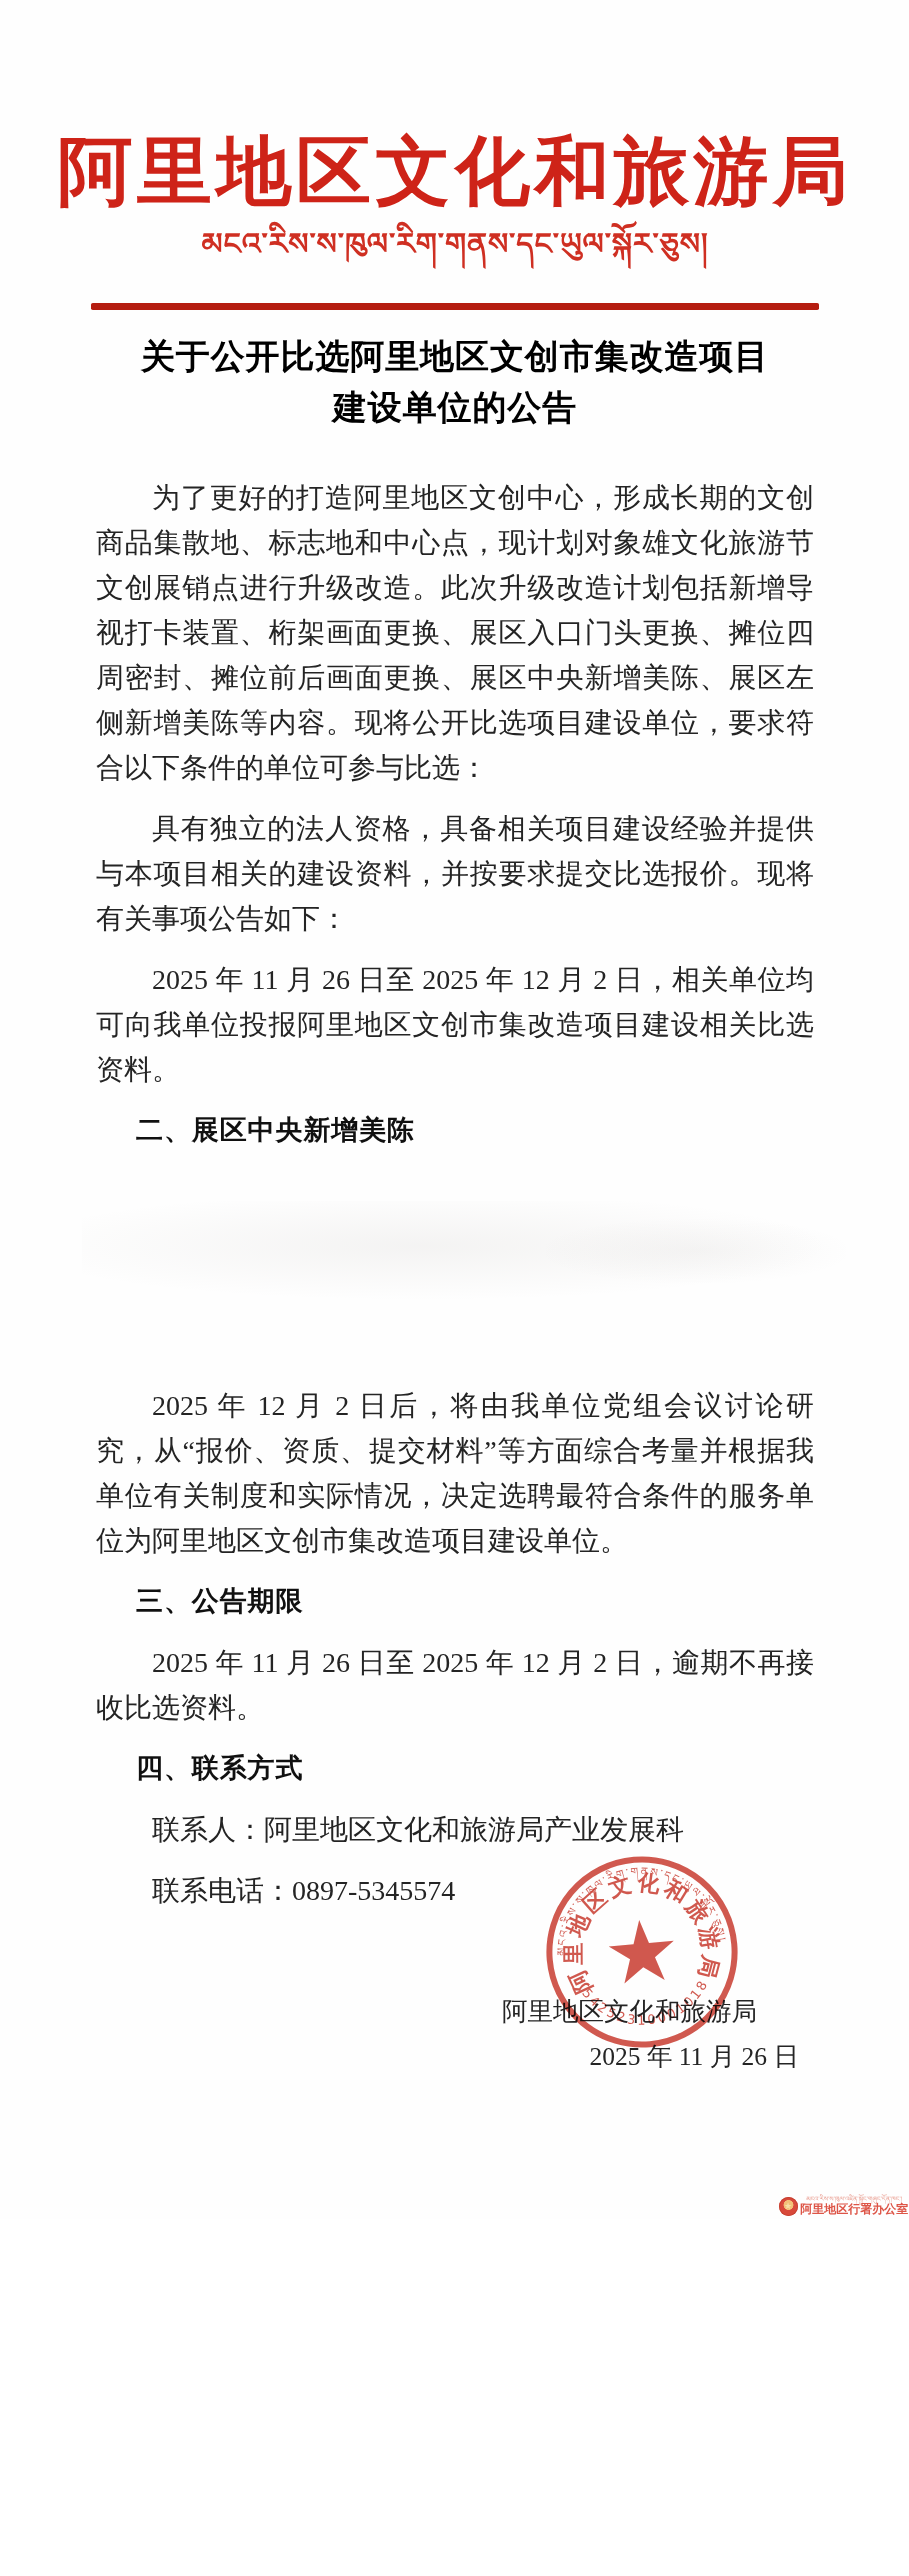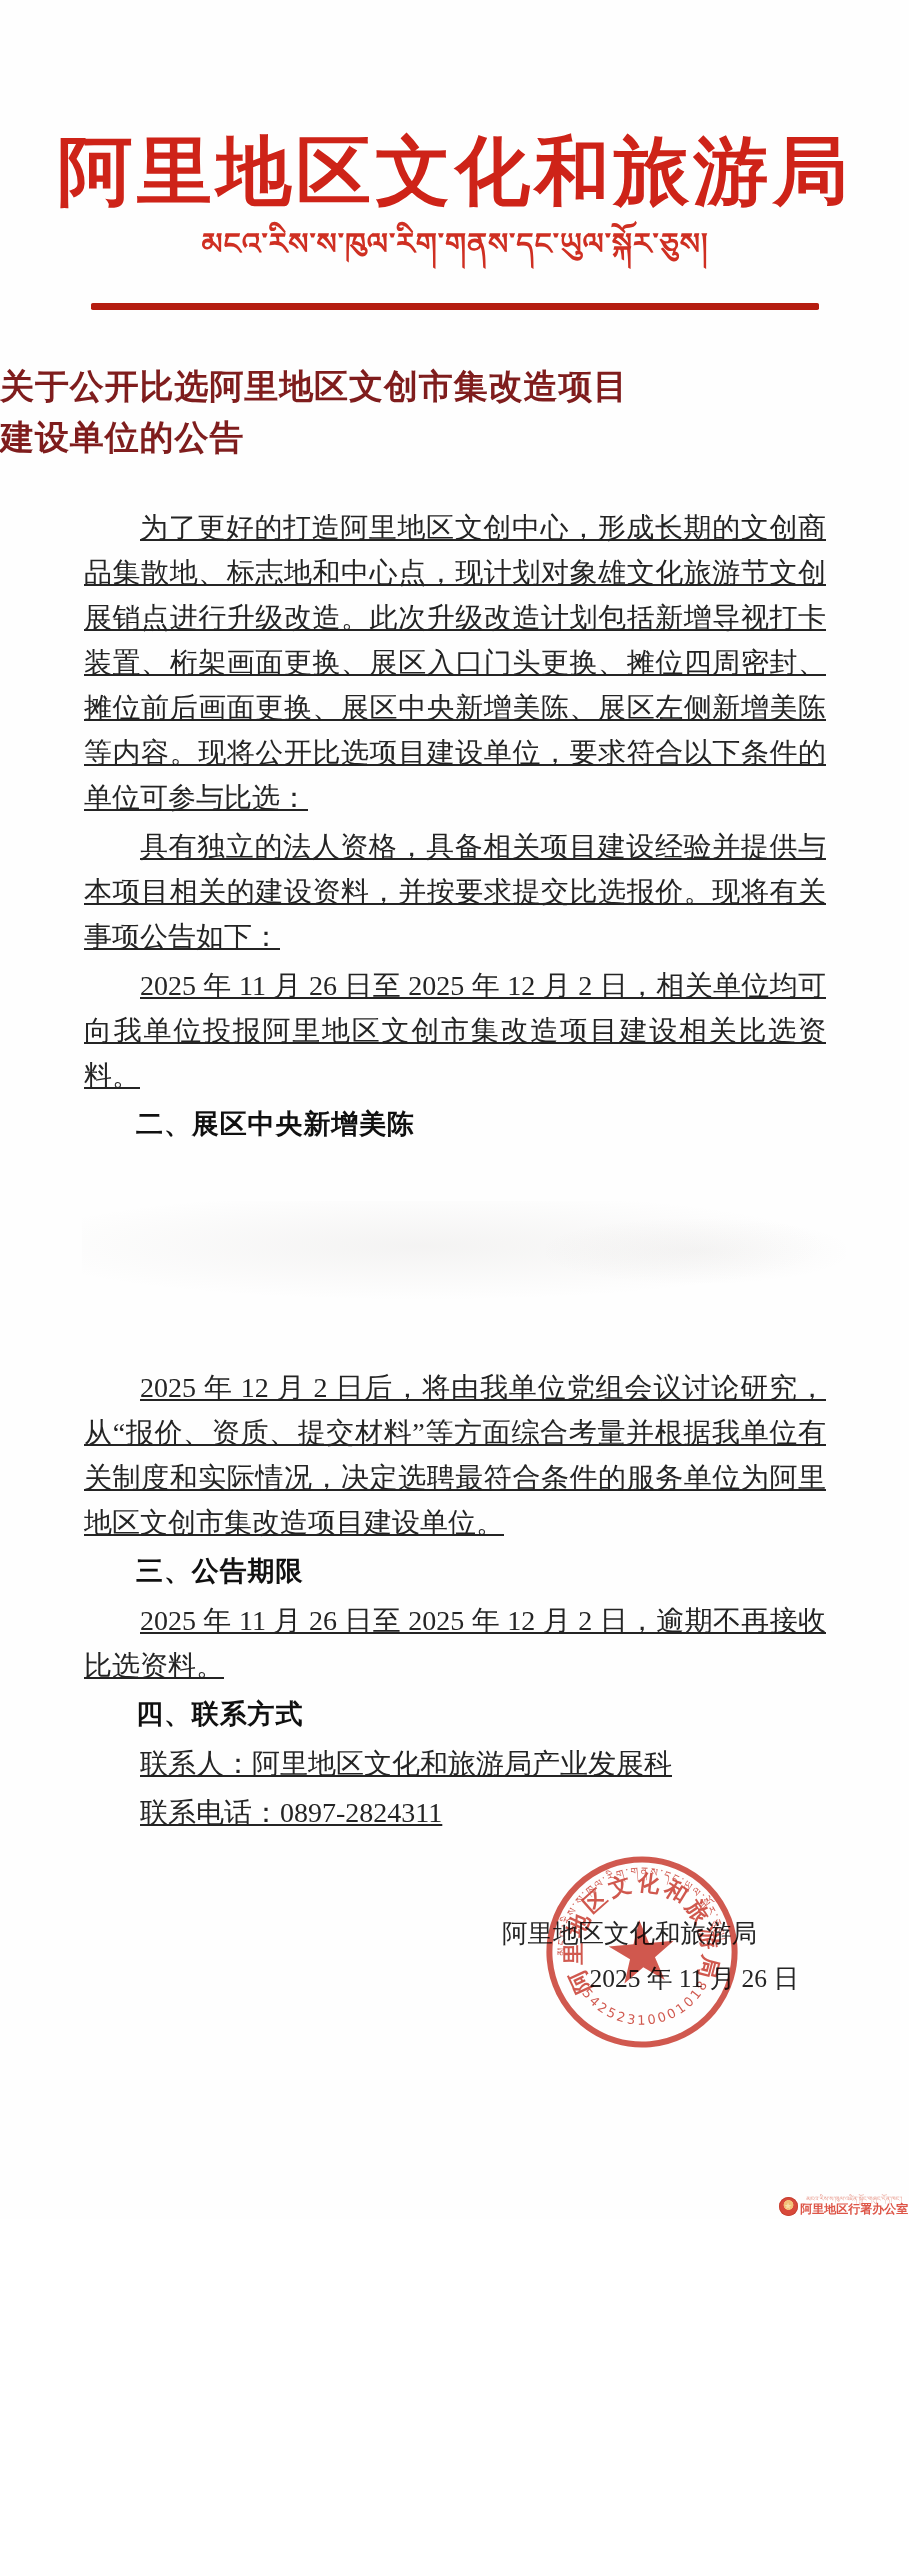--- a/index.html
+++ b/index.html
@@ -22,27 +22,27 @@
     font-size:75px; line-height:1.05; font-weight:bold;
     color:#ce2318; letter-spacing:4.5px; white-space:nowrap;
   }
   .org-name-tibetan {
     margin-top:12.7px; font-size:30px; line-height:1.3; font-weight:bold;
     color:#cf2f22; letter-spacing:0.9px; white-space:nowrap;
   }
   .red-rule { width:728px; height:6.4px; background:#b51d10; margin:40px auto 0; border-radius:1.8px; }
 
   
-  .doc-title { margin-top:51px; font-weight:bold;
-    font-size:34px; line-height:51px; color:#7f1d1d; letter-spacing:0.9px; }
+  .doc-title { margin-top:21px; text-align:center; font-weight:bold;
+    font-size:34px; line-height:51px; color:#000000; letter-spacing:0.9px; }
 
   
   .content { margin:42px 80px 0 80px; font-size:28px; line-height:45px;
     text-align:justify; text-justify:inter-character; color:#242424; }
-  .content p { margin:4px; text-indent:56px;text-decoration:underline; }
+  .content p { margin:16px; text-indent:56px; }
   .content .sec-heading { margin:0; font-size:27px; line-height:45px; font-weight:bold;
     text-indent:56px; color:#101010;
     font-family:"Liberation Sans","DejaVu Sans",sans-serif; letter-spacing:0.9px; }
   .gap-spacer { height:214px; }
 
   
   .signature { margin-top:76px; font-size:25.5px; line-height:45px; color:#242424; }
   .signature .sig-line { text-align:right; }
   .signature .sig-org  { padding-right:153px; }
   .signature .sig-date { padding-right:111px; }
@@ -90,21 +90,21 @@
 
     <div class="sec-heading">二、展区中央新增美陈</div>
     <div class="gap-spacer"></div>
     <p>2025 年 12 月 2 日后，将由我单位党组会议讨论研究，从“报价、资质、提交材料”等方面综合考量并根据我单位有关制度和实际情况，决定选聘最符合条件的服务单位为阿里地区文创市集改造项目建设单位。</p>
 
     <div class="sec-heading">三、公告期限</div>
     <p>2025 年 11 月 26 日至 2025 年 12 月 2 日，逾期不再接收比选资料。</p>
 
     <div class="sec-heading">四、联系方式</div>
     <p>联系人：阿里地区文化和旅游局产业发展科</p>
-    <p>联系电话：0897-2824311</p>
+    <p>联系电话：0897-5345574</p>
   </div>
 
   <div class="signature">
     <div class="sig-line sig-org">阿里地区文化和旅游局</div>
     <div class="sig-line sig-date">2025 年 11 月 26 日</div>
   </div>
 
   <svg class="seal" viewBox="0 0 216 216" xmlns="http://www.w3.org/2000/svg">
     <defs>
       <path id="tibArc" d="M 25,108 A 83,83 0 0 1 191,108" fill="none"></path>

